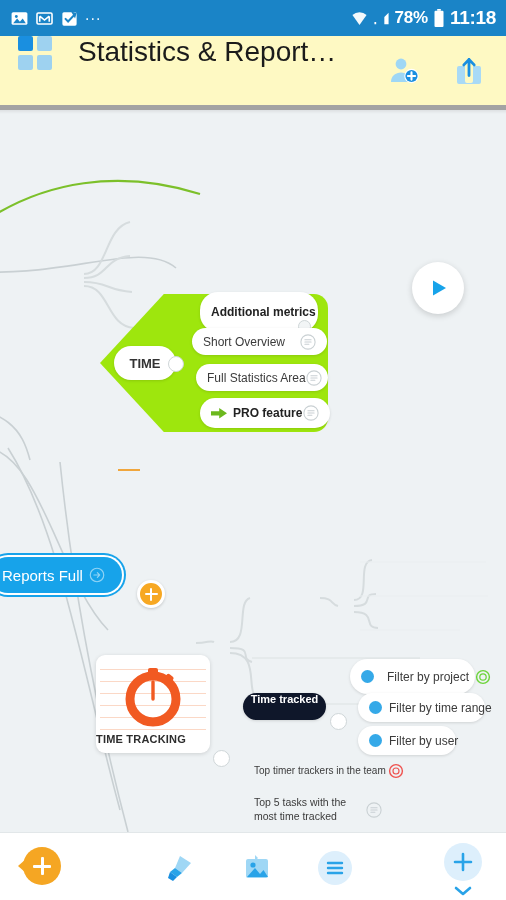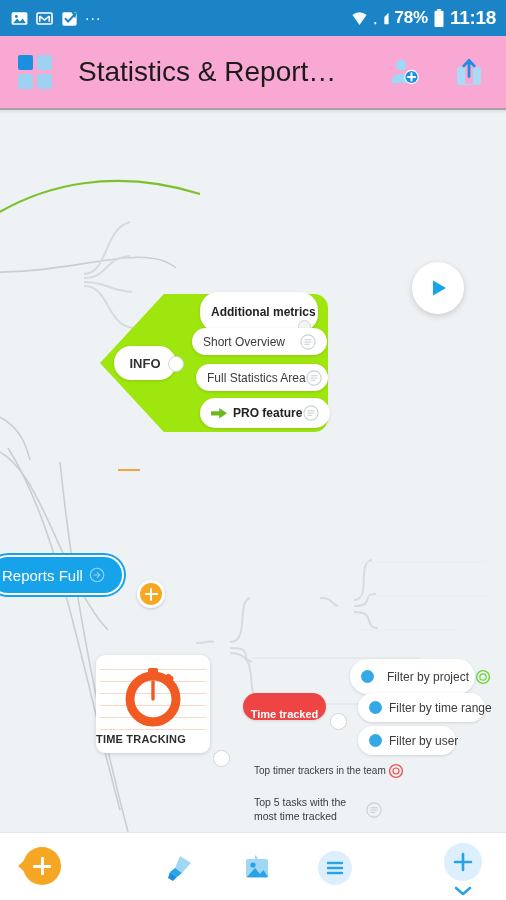--- a/index.html
+++ b/index.html
@@ -20,23 +20,23 @@
   .sb-left { display: flex; align-items: center; gap: 6px; }
   .sb-right { margin-left: auto; display: flex; align-items: center; gap: 5px; }
   .sb-ico { display: inline-flex; align-items: center; justify-content: center; }
   .sb-dots { font-size: 16px; letter-spacing: 1px; opacity: .92; padding-bottom: 6px;}
   .sb-batt { font-size: 17px; font-weight: bold; letter-spacing: -0.2px;}
   .sb-time { font-size: 19px; font-weight: bold; letter-spacing: -0.3px; }
 
   
   .appbar {
     position: absolute; top: 36px; left: 0; width: 506px; height: 74px;
-    background: #f9a8d4;
-    display: flex; align-items: center; padding: 0 18px;
-    border-bottom: 2px solid #a3a3a3;
+    background: #fef9c3;
+    display: flex; padding: 0 18px;
+    border-bottom: 5px solid #a3a3a3;
   }
   .grid-icon { width: 34px; height: 34px; display: grid; grid-template-columns: 15px 15px; grid-template-rows: 15px 15px; gap: 4px; }
   .grid-icon i { display: block; border-radius: 2px; background: #9ed2f0; }
   .grid-icon i.on { background: #1a8fe0; }
   .app-title {
     flex: 1; text-align: left; padding-left: 26px;
     font-size: 28px; color: #1b1b1b; font-weight: normal;
     white-space: nowrap; overflow: hidden;
   }
   .appbar-actions { display: flex; align-items: center; gap: 26px; padding-left: 8px; }
@@ -131,22 +131,22 @@
   .tt-stripes i { position: absolute; left: 4px; right: 4px; height: 1px; background: #fbd8c6; }
   .tt-ico { position: absolute; left: 50%; top: 8px; transform: translateX(-50%); }
   .tt-label {
     position: absolute; left: 0; right: 0; bottom: 8px; text-align: left;
     font-size: 11px; font-weight: bold; color: #2d2d2d; letter-spacing: .2px;
   }
 
   
   .node-tt-red {
     position: absolute; left: 243px; top: 583px; width: 83px; height: 27px;
-    background: #ef4444; border-radius: 14px;
-    display: flex; align-items: flex-end; justify-content: center;
+    background: #0f172a; border-radius: 14px;
+    display: flex; align-items: flex-start; justify-content: center;
     color: #ffffff; font-size: 11px; font-weight: bold;
     box-shadow: 0 1px 3px rgba(0,0,0,.13);
   }
   .hub-tt { left: 213px; top: 640px; width: 17px; height: 17px; }
   .hub-branch { left: 330px; top: 603px; width: 17px; height: 17px; }
 
   .node-f1 { left: 350px; top: 549px; width: 125px; height: 35px; gap: 6px; }
   .node-f2 { left: 358px; top: 583px; width: 127px; height: 29px; }
   .node-f3 { left: 358px; top: 616px; width: 98px;  height: 29px; }
   .bullet { width: 13px; height: 13px; border-radius: 50%; background: #35a9e8; margin-right: 7px; flex: none; }
@@ -298,21 +298,21 @@
     <div class="play-fab">
       <svg width="24" height="24" viewBox="0 0 24 24">
           <path d="M7 4.5v15l13-7.5z" fill="#17a3ea"></path>
         </svg>
     </div>
 
     <div class="info-group">
       <div class="info-shape"></div>
 
       <div class="node node-info">
-        <span>INFO</span>
+        <span>TIME</span>
       </div>
       <div class="hub hub-info"></div>
 
       <div class="node node-am bold">
         <span>Additional metrics</span>
       </div>
       <div class="hub hub-am"></div>
 
       <div class="node node-so">
         <span>Short Overview</span>

